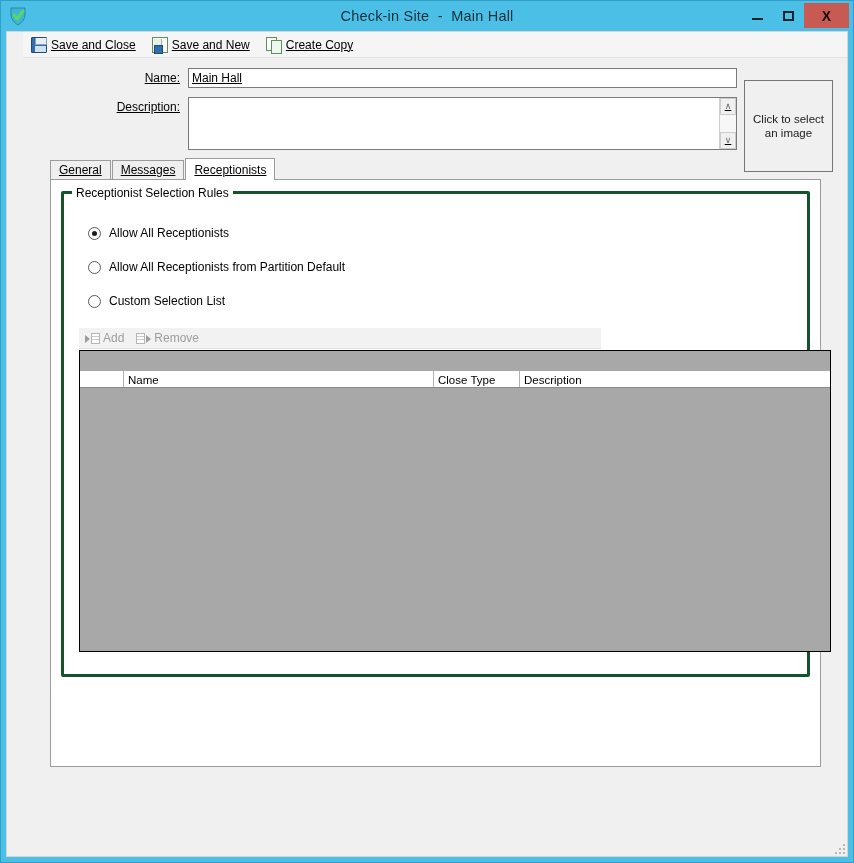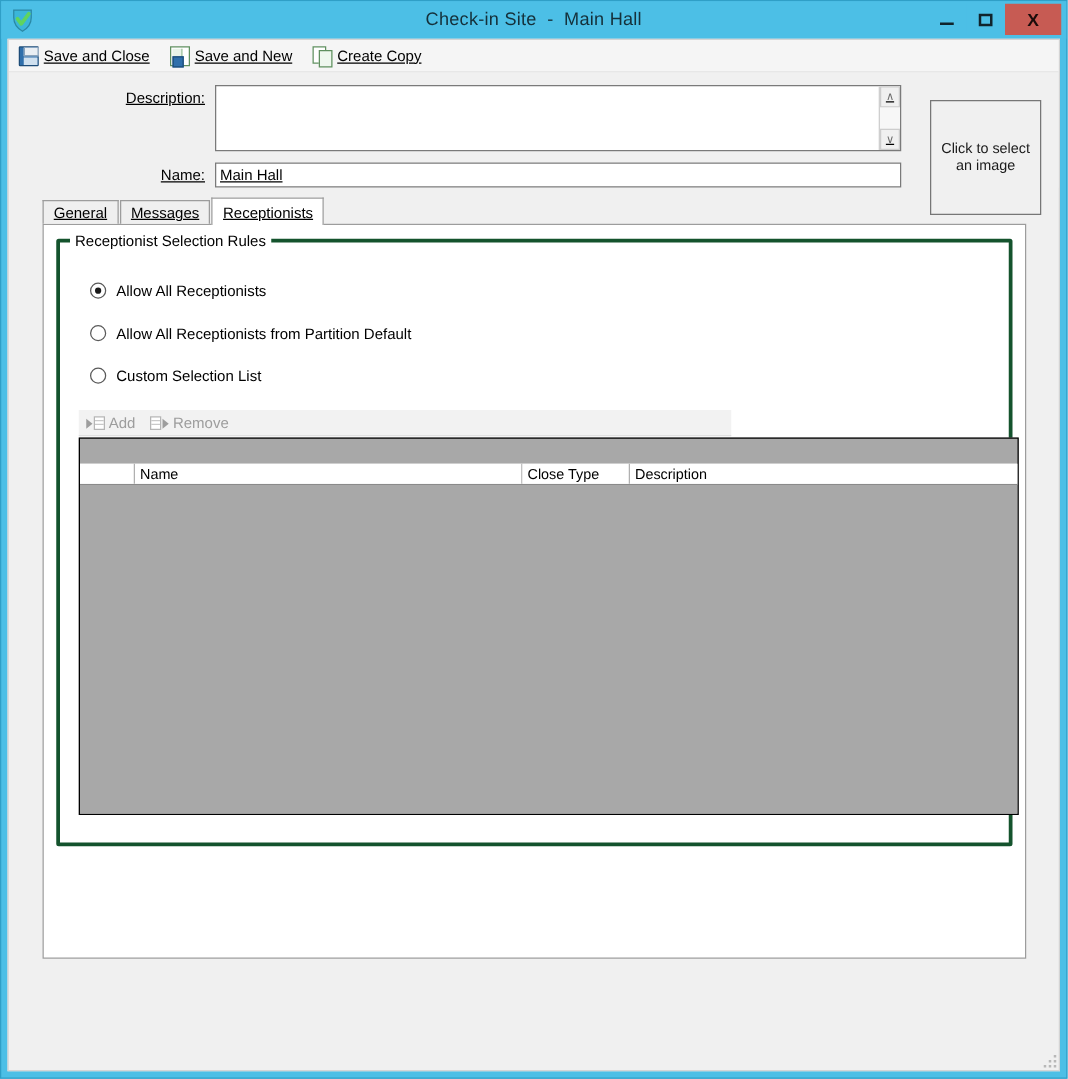--- a/index.html
+++ b/index.html
@@ -83,20 +83,21 @@
   }
 
   
   .client {
     flex: 1;
     margin: 0 5px 5px 5px;
     background: #f0f0f0;
     border: 1px solid #d4d4d4;
     position: relative;
     overflow: hidden;
+    padding-left: 16px;
   }
 
   
   .toolbar {
     height: 26px;
     background: #f5f5f5;
     border-bottom: 1px solid #e2e2e2;
     display: flex;
     align-items: center;
     padding-left: 6px;
@@ -285,21 +286,21 @@
     position: absolute;
     left: 8px; top: -8px;
     background: #ffffff;
     padding: 0 4px;
     font-size: 12px;
     color: #000;
   }
 
   .radio-row {
     display: flex;
-    align-items: flex-start;
+    align-items: flex-end;
     gap: 8px;
     margin-left: 24px;
     font-size: 12px;
     color: #000;
     cursor: default;
   }
   .radio {
     width: 13px; height: 13px;
     border-radius: 50%;
     border: 1px solid #5a5a5a;
@@ -448,36 +449,36 @@
         <span class="tb-ico ico-savenew"></span>
         <span>Save and New</span>
       </div>
       <div class="tb-item">
         <span class="tb-ico ico-copy"></span>
         <span>Create Copy</span>
       </div>
     </div>
 
     <div class="form-area">
+
+      <div class="field-row">
+        <div class="field-label">Name:</div>
+        <input class="txt-input" type="text" value="Main Hall" style="">
+      </div>
 
       <div class="field-row">
         <div class="field-label">Description:</div>
         <div class="textarea-wrap">
           <textarea placeholder="" style=""></textarea>
           <div class="vscroll">
             <div class="vscroll-btn">∧</div>
             <div class="vscroll-track"></div>
             <div class="vscroll-btn">∨</div>
           </div>
         </div>
-      </div>
-
-      <div class="field-row">
-        <div class="field-label">Name:</div>
-        <input class="txt-input" type="text" value="Main Hall" style="">
       </div>
 
       <div class="img-picker">
         <div>
           <div>Click to select</div>
           <div>an image</div>
         </div>
       </div>
     </div>
 

